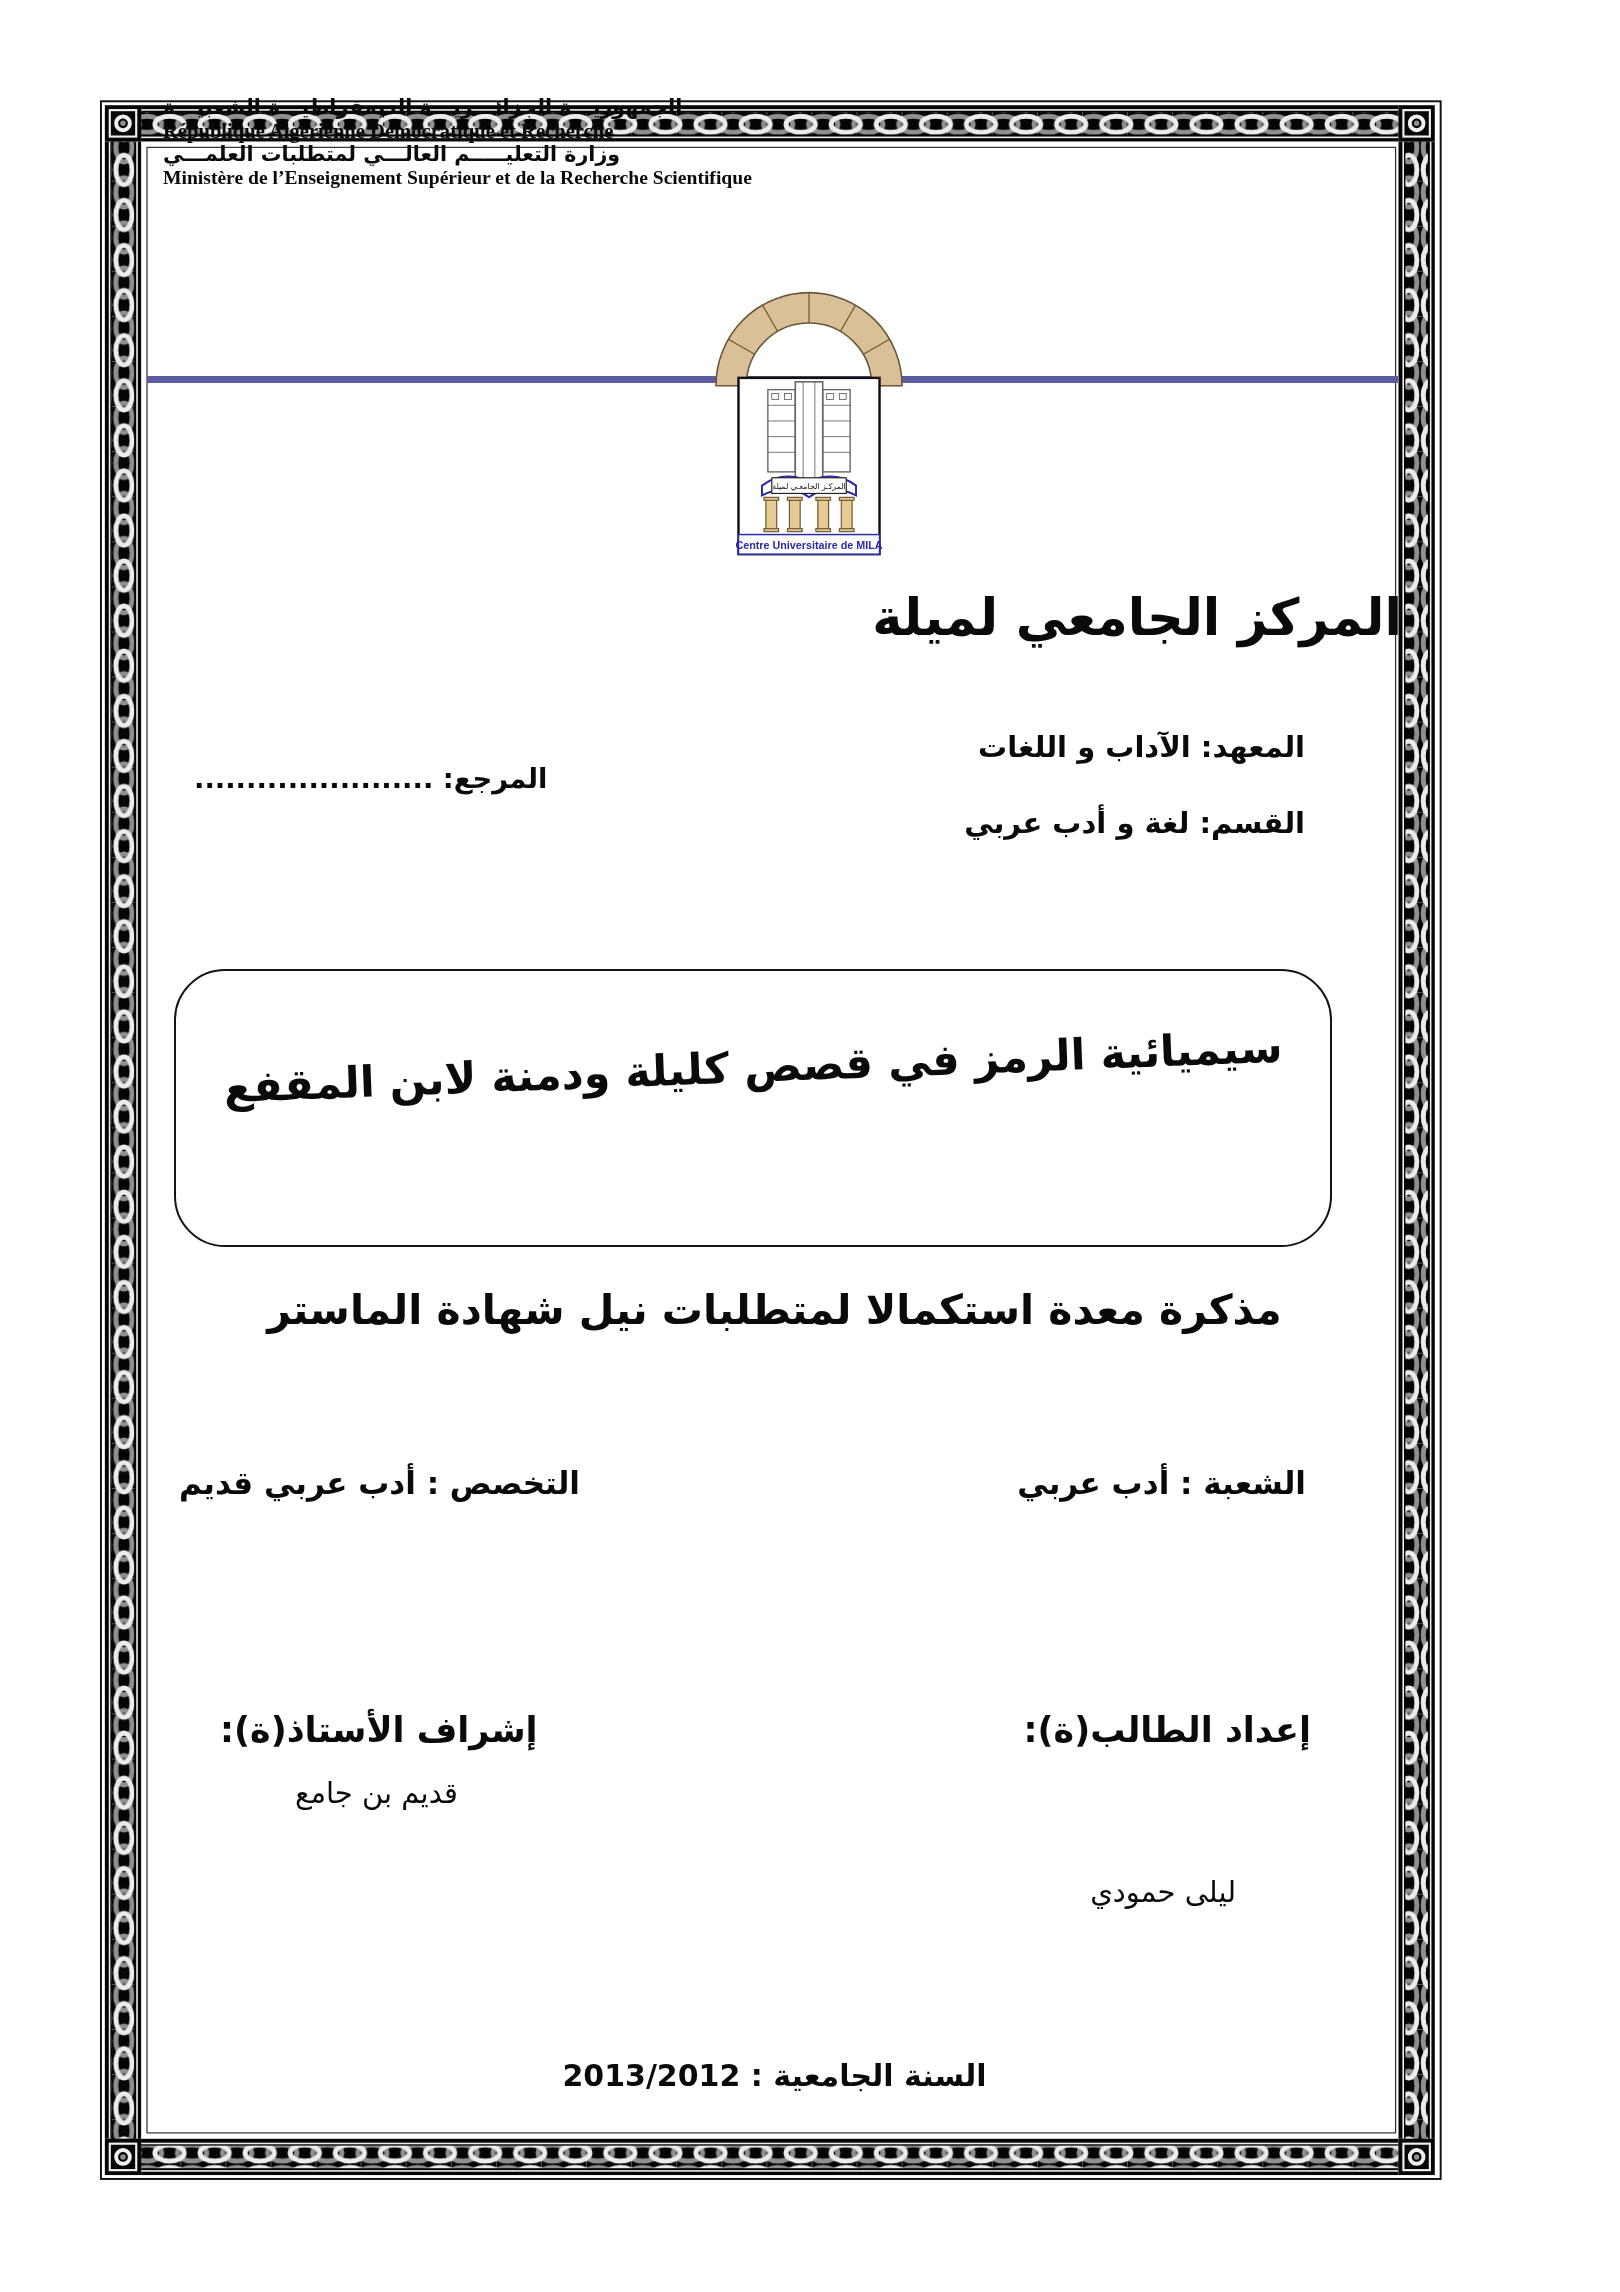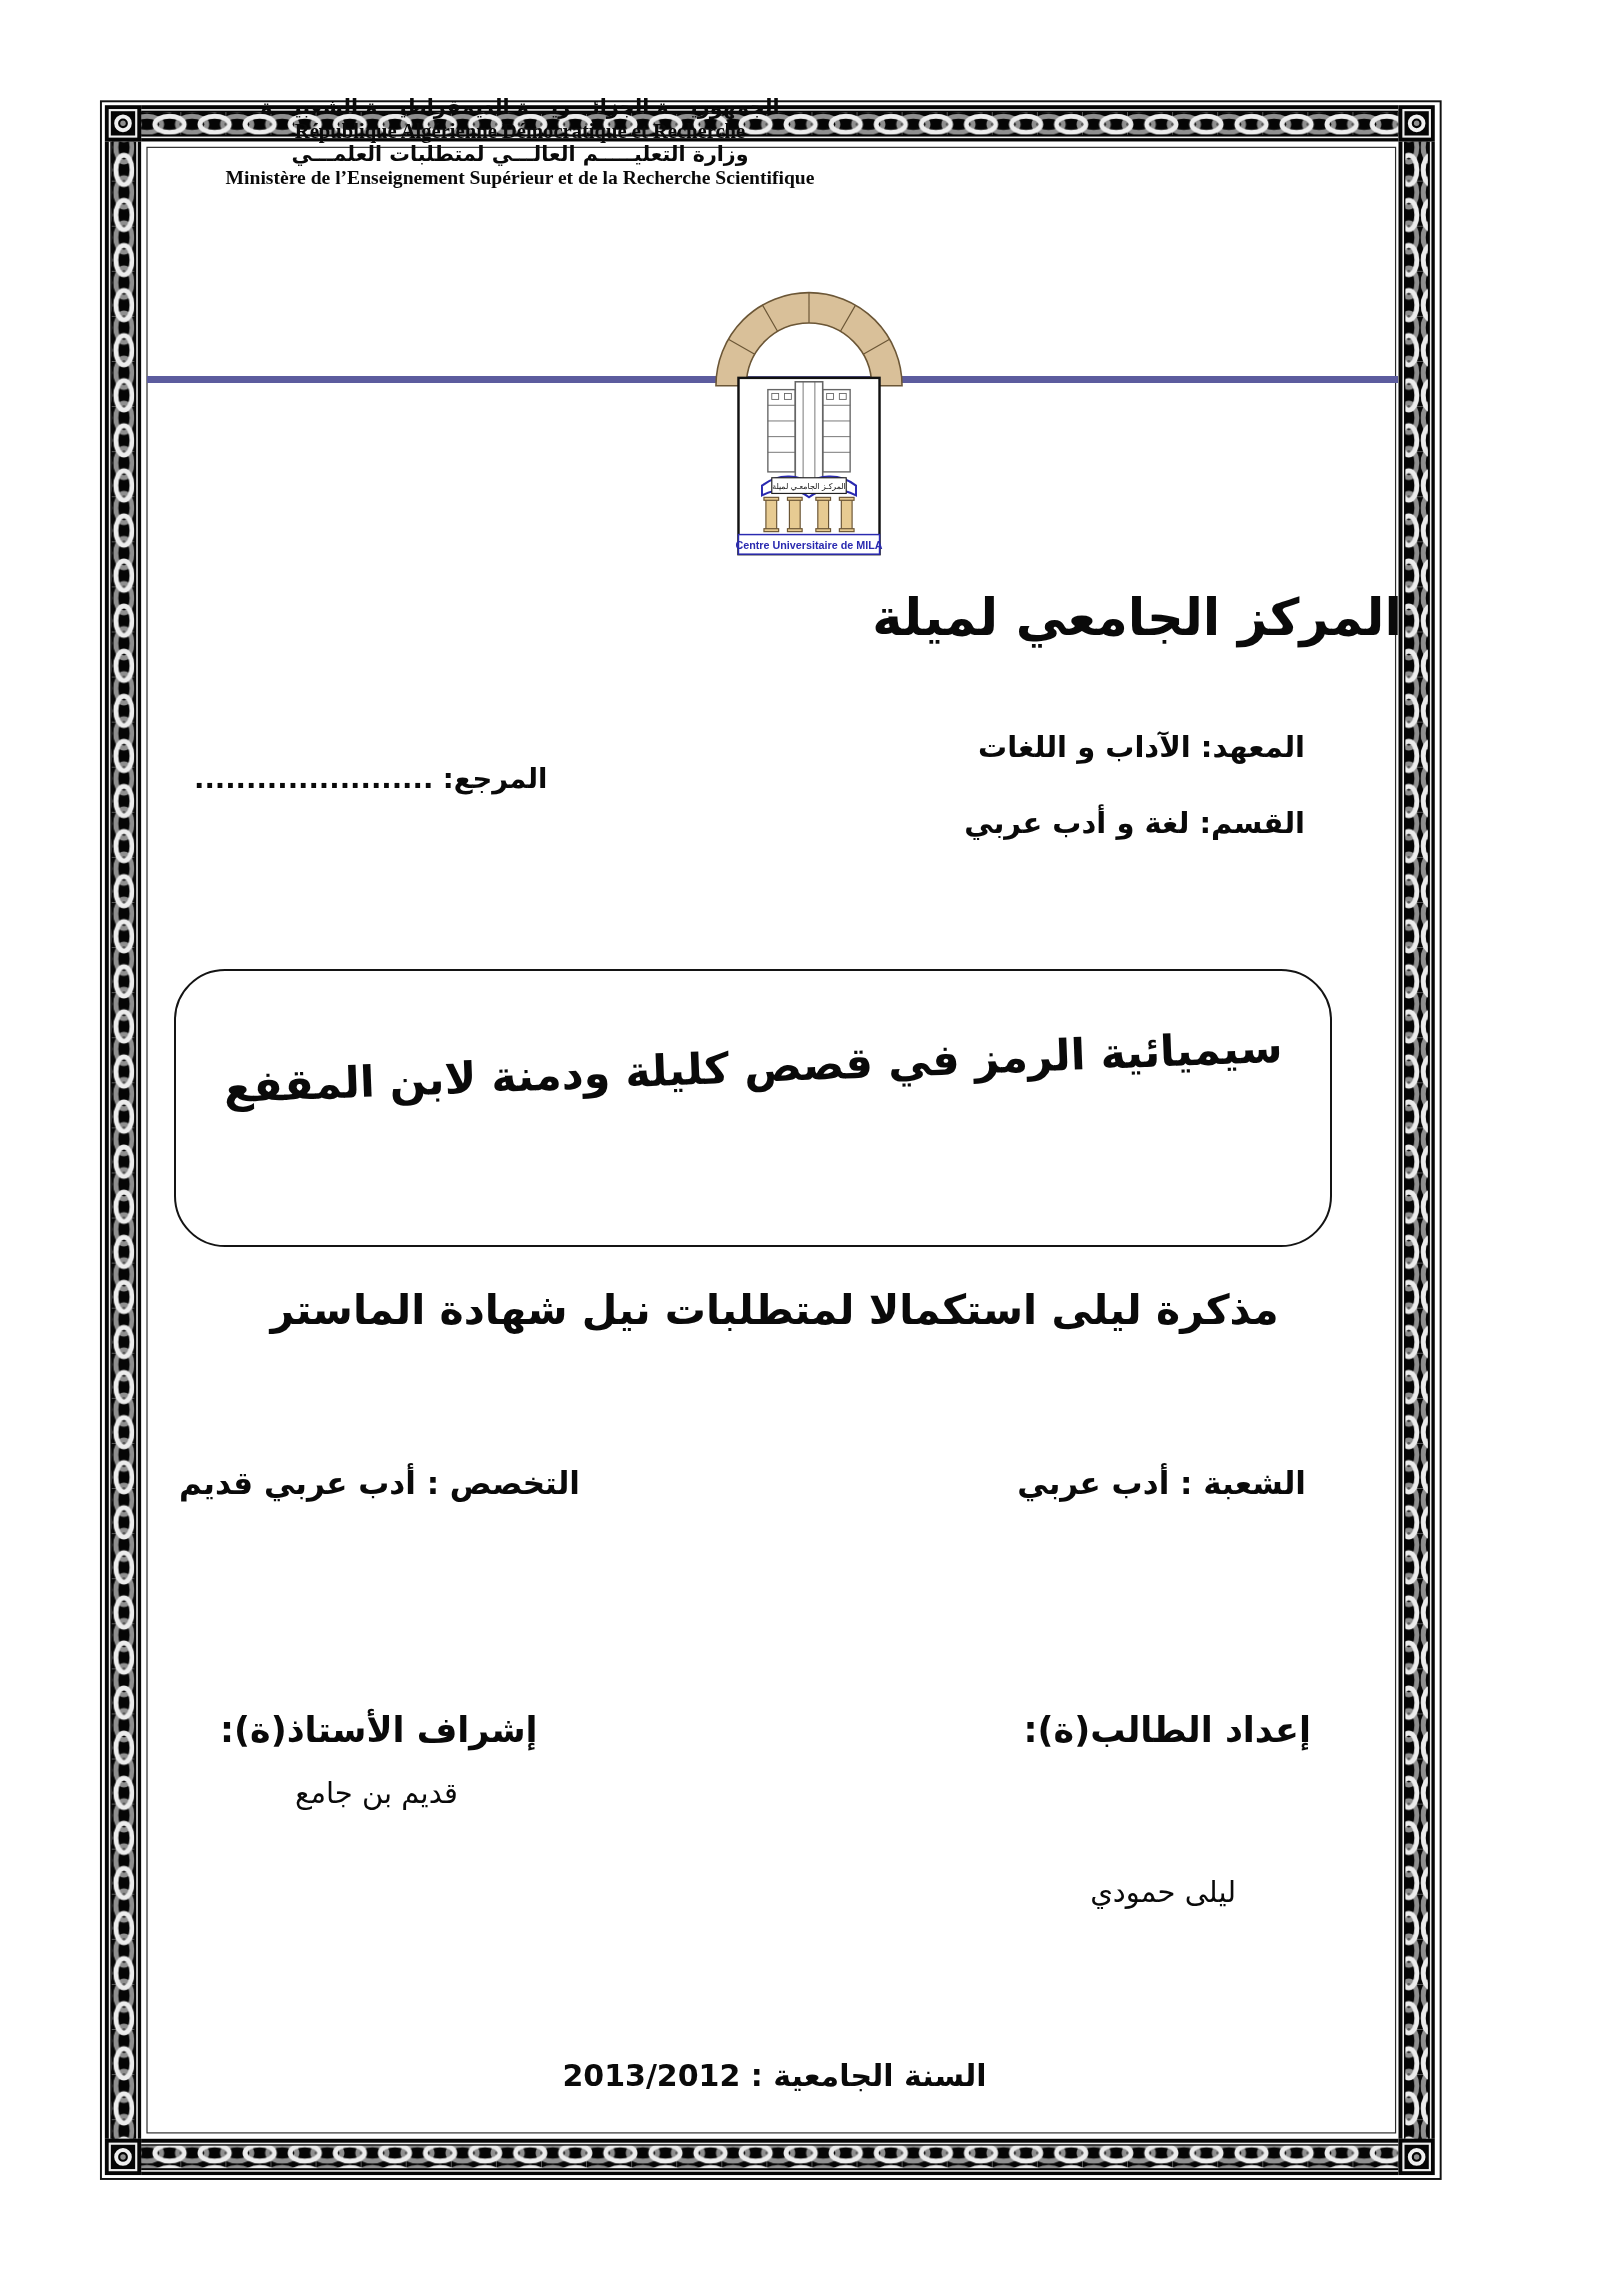--- a/index.html
+++ b/index.html
@@ -9,21 +9,21 @@
     background:#ffffff;
     overflow:hidden;
     font-family:"DejaVu Sans",sans-serif;
     color:#0a0a0a;
   }
   .abs{position:absolute;}
   .ar{direction:rtl;unicode-bidi:embed;}
   .center{}
   #border-svg{position:absolute;left:0;top:0;z-index:0;}
   
-  .hdr{left:133px;width:774px;text-align:center;line-height:1.15;}
+  .hdr{left:163px;width:774px;text-align:left;line-height:1.15;}
   .hdr-ar{font-weight:bold;font-size:20.6px;}
   .hdr-fr{font-family:"Liberation Serif",serif;font-weight:bold;font-size:20.6px;}
   .hdr-fr2{font-family:"Liberation Serif",serif;font-weight:bold;font-size:19.6px;}
   
   #accent-rule{left:147px;top:376px;width:1251px;height:6.9px;background:#5c5c9e;z-index:1;}
   #logo-wrap{left:709px;top:276px;width:200px;height:286px;z-index:2;}
   
   #univ-title{left:147px;top:588px;width:1255px;font-size:51px;font-weight:bold;}
   
   #institute{right:315px;top:733px;font-size:29px;font-weight:bold;text-align:right;line-height:1.0;}
@@ -195,21 +195,21 @@
 
   <div class="abs ar" id="institute">المعهد: الآداب و اللغات</div>
   <div class="abs ar" id="department">القسم: لغة و أدب عربي</div>
 
   <div class="abs ar" id="reference">المرجع: .......................</div>
 
   <div class="abs" id="title-box">
     <div class="ar" id="thesis-title">سيميائية الرمز في قصص كليلة ودمنة لابن المقفع</div>
   </div>
 
-  <div class="abs ar" id="memo-line">مذكرة ليلى استكمالا لمتطلبات نيل شهادة الماستر</div>
+  <div class="abs ar" id="memo-line">مذكرة معدة استكمالا لمتطلبات نيل شهادة الماستر</div>
 
   <div class="abs ar" id="branch">الشعبة : أدب عربي</div>
   <div class="abs ar" id="specialty">التخصص : أدب عربي قديم</div>
 
   <div class="abs ar" id="student-label">إعداد الطالب(ة):</div>
   <div class="abs ar" id="student-name">ليلى حمودي</div>
   <div class="abs ar" id="supervisor-label">إشراف الأستاذ(ة):</div>
   <div class="abs ar" id="supervisor-name">قديم بن جامع</div>
 
   <div class="abs ar" id="year-line">السنة الجامعية : 2013/2012</div>

